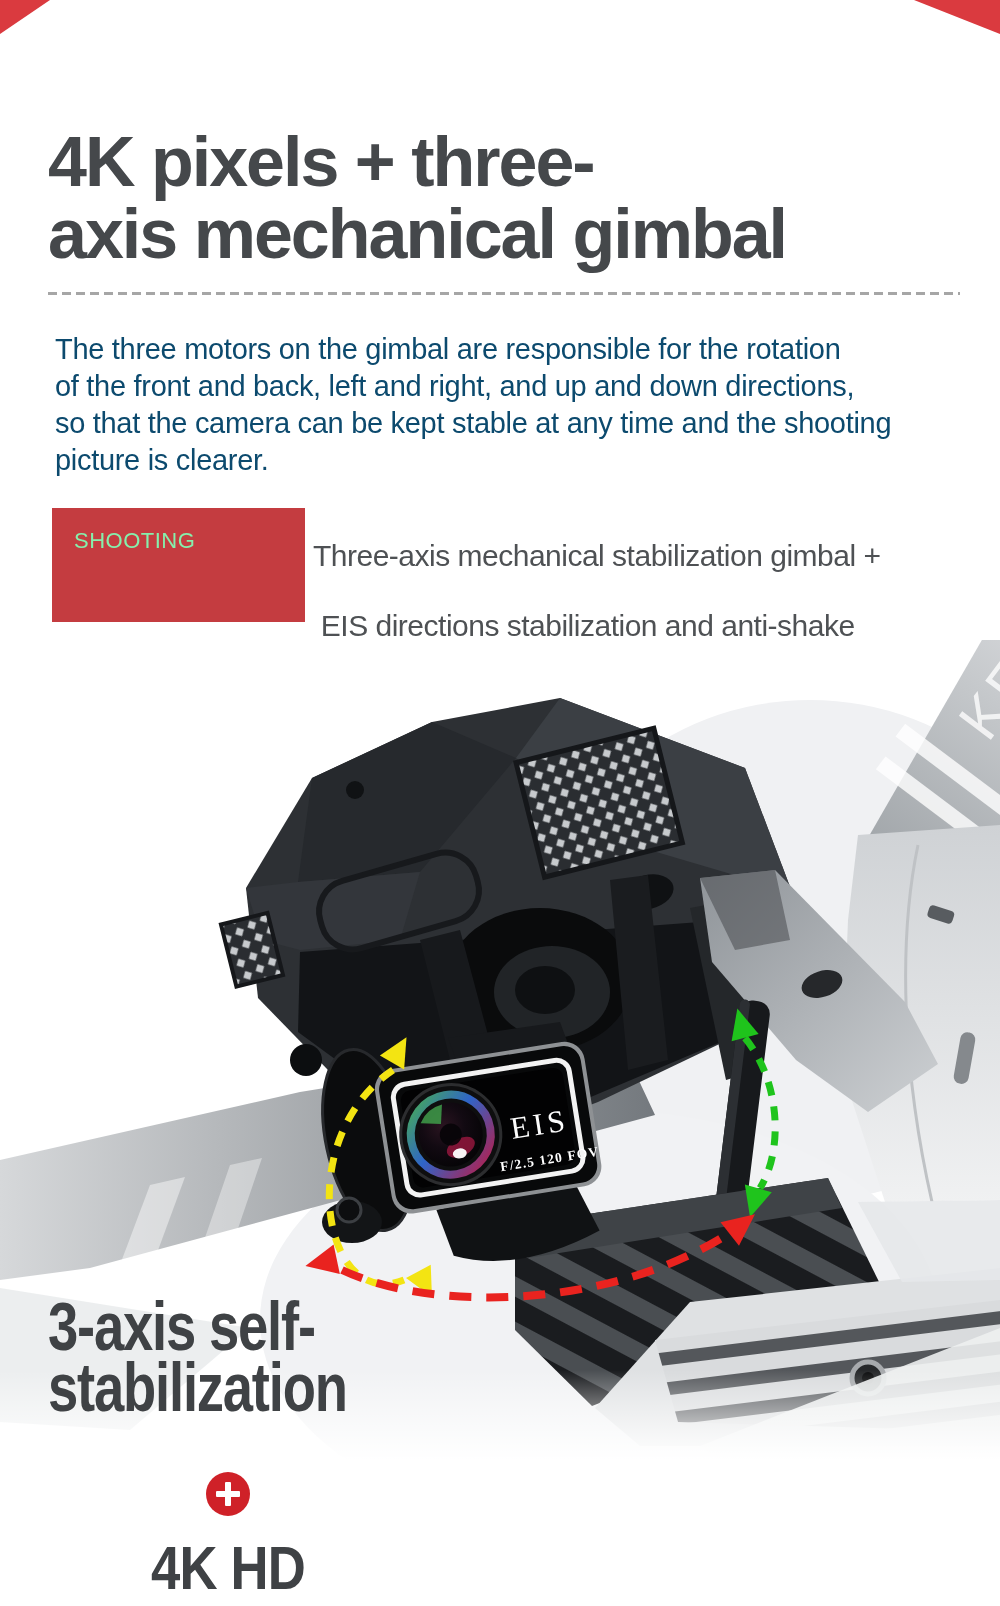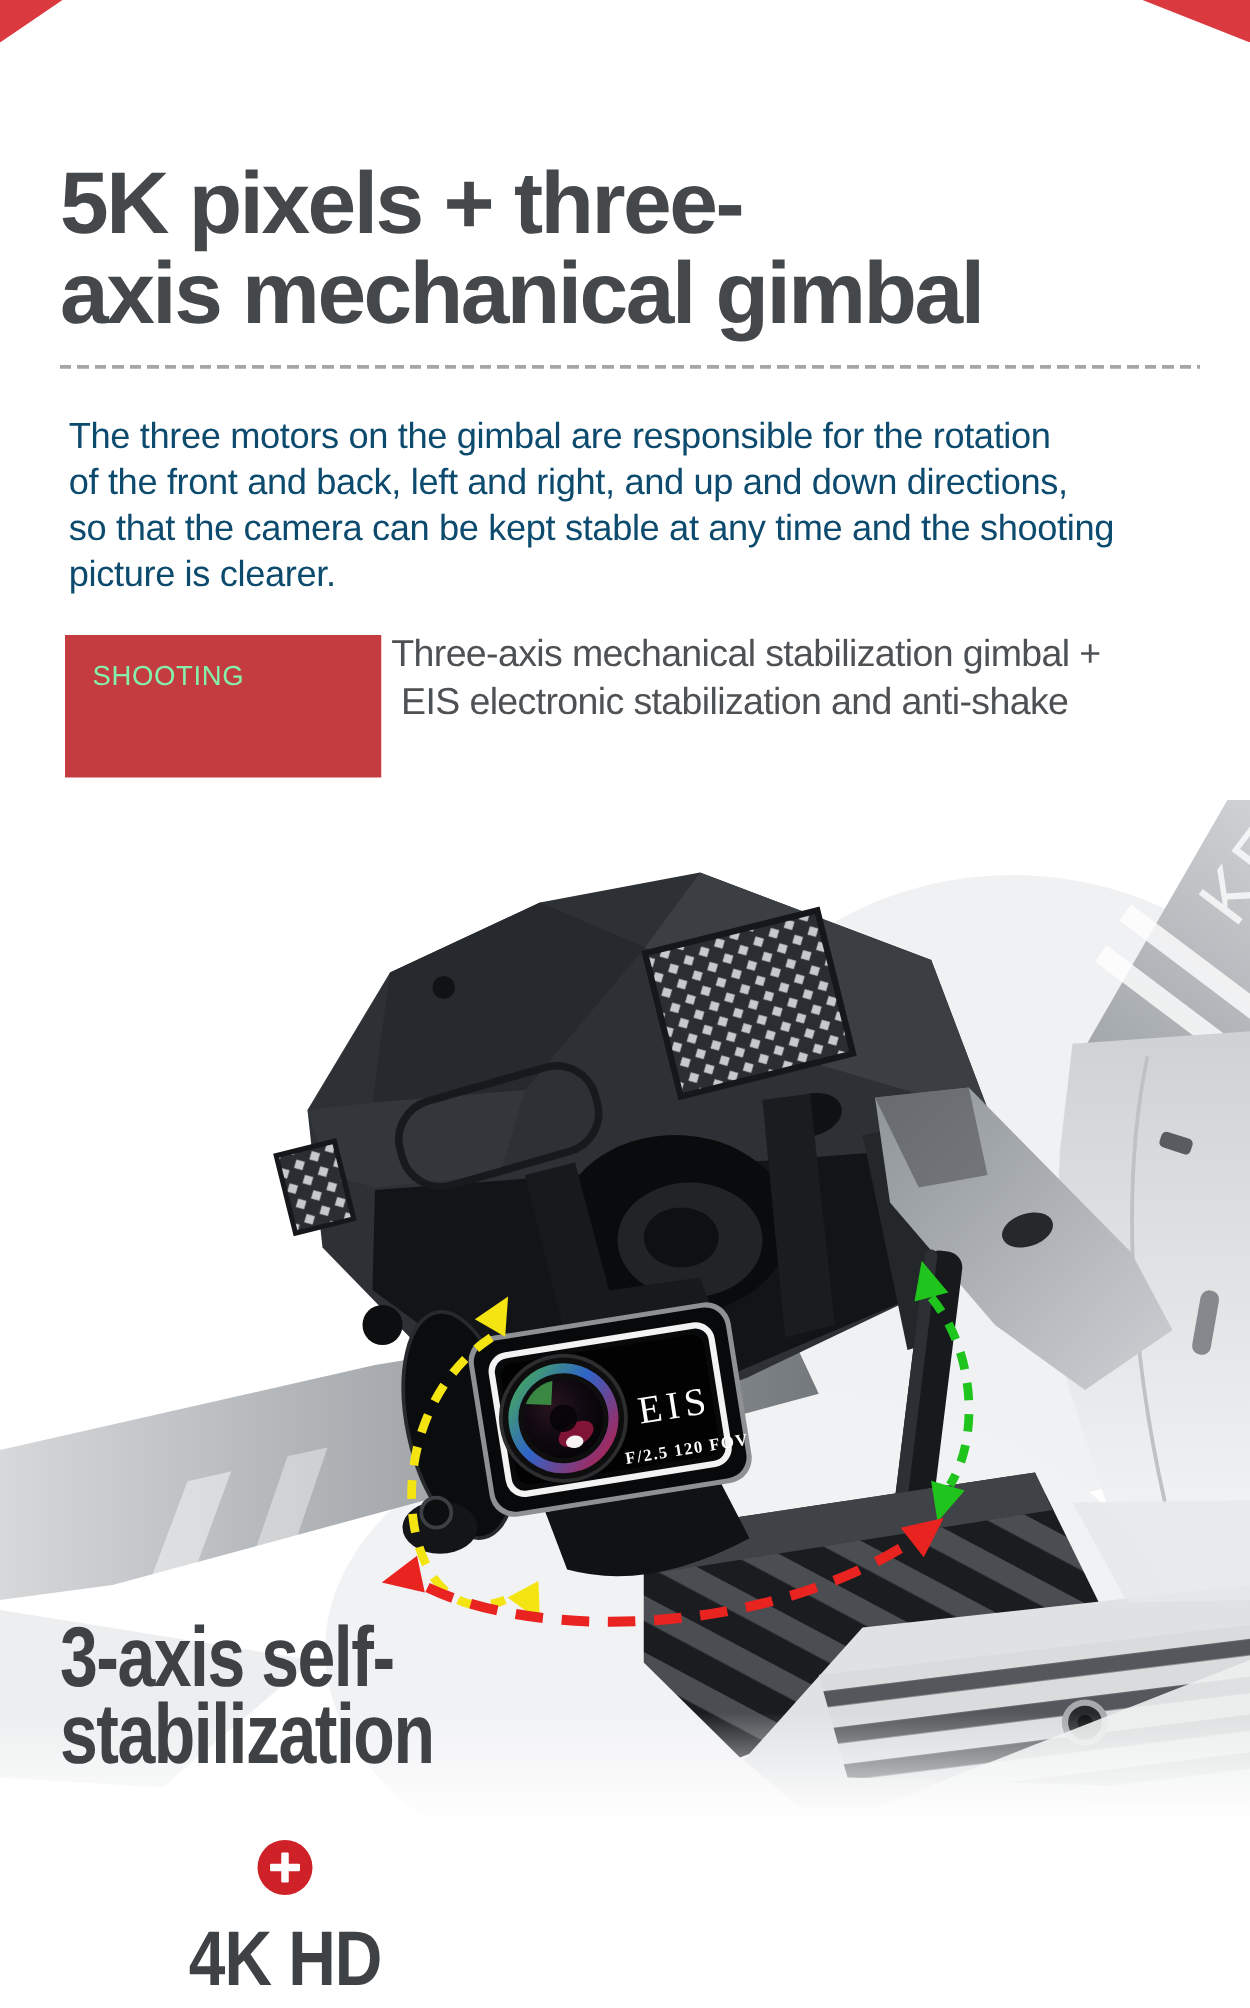--- a/index.html
+++ b/index.html
@@ -23,21 +23,21 @@
   .intro{position:absolute;left:55px;top:331px;color:#0c4a6e;font-size:29px;
          line-height:37px;letter-spacing:-0.3px;}
   .intro div{white-space:nowrap;}
 
   
   .param-box{position:absolute;left:52px;top:508px;width:253px;height:114px;
              background:#c43c40;color:#86efac;box-sizing:border-box;
              padding:15px 0 0 22px;font-size:22px;line-height:35px;letter-spacing:.5px;}
   .param-desc{position:absolute;left:313px;top:505px;color:#4e5154;font-size:30px;
               line-height:38px;letter-spacing:-0.5px;}
-  .param-desc div{white-space:pre;}
+  .param-desc div{white-space:pre;margin-top:32px;}
 
   
   .drone-wrap{position:absolute;left:0;top:640px;width:1000px;height:820px;}
 
   
   .footer-title{position:absolute;left:48px;top:1296px;color:#3f4245;font-weight:700;
                 font-size:68px;line-height:61px;letter-spacing:-1.5px;
                 transform:scaleX(0.8);transform-origin:0 0;white-space:nowrap;}
   .plus-badge{position:absolute;left:206px;top:1472px;width:44px;height:44px;
               border-radius:50%;background:#cf2128;}
@@ -47,40 +47,40 @@
 </style>
 </head>
 <body>
 
 <div class="page">
 
   <div class="corner tl"></div>
   <div class="corner tr"></div>
 
   <div class="headline">
-    <div>5K pixels + three-</div>
+    <div>4K pixels + three-</div>
     <div>axis mechanical gimbal</div>
   </div>
 
   <div class="divider"></div>
 
   <div class="intro">
     <div>The three motors on the gimbal are responsible for the rotation</div>
     <div>of the front and back, left and right, and up and down directions,</div>
     <div>so that the camera can be kept stable at any time and the shooting</div>
     <div>picture is clearer.</div>
   </div>
 
   <div class="param-box">
     <div>SHOOTING</div>
   </div>
 
   <div class="param-desc">
     <div>Three-axis mechanical stabilization gimbal +</div>
-    <div> EIS electronic stabilization and anti-shake</div>
+    <div> EIS directions stabilization and anti-shake</div>
   </div>
 
   <div class="drone-wrap">
   <svg viewBox="0 0 1000 820" width="1000" height="820">
     <defs>
       <linearGradient id="bladeL" x1="1" y1="0" x2="0" y2="0">
         <stop offset="0" stop-color="#74797e"></stop>
             <stop offset="1" stop-color="#d6d8da"></stop>
       </linearGradient>
       <linearGradient id="bladeR" gradientUnits="userSpaceOnUse" x1="0" y1="0" x2="420" y2="0">

